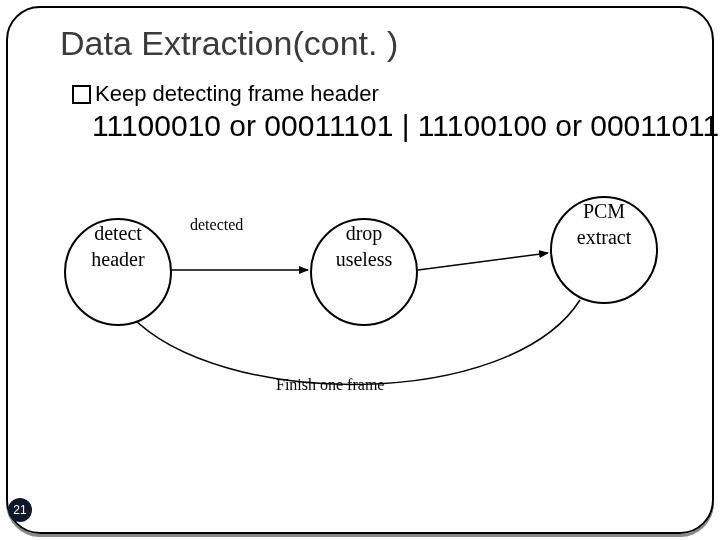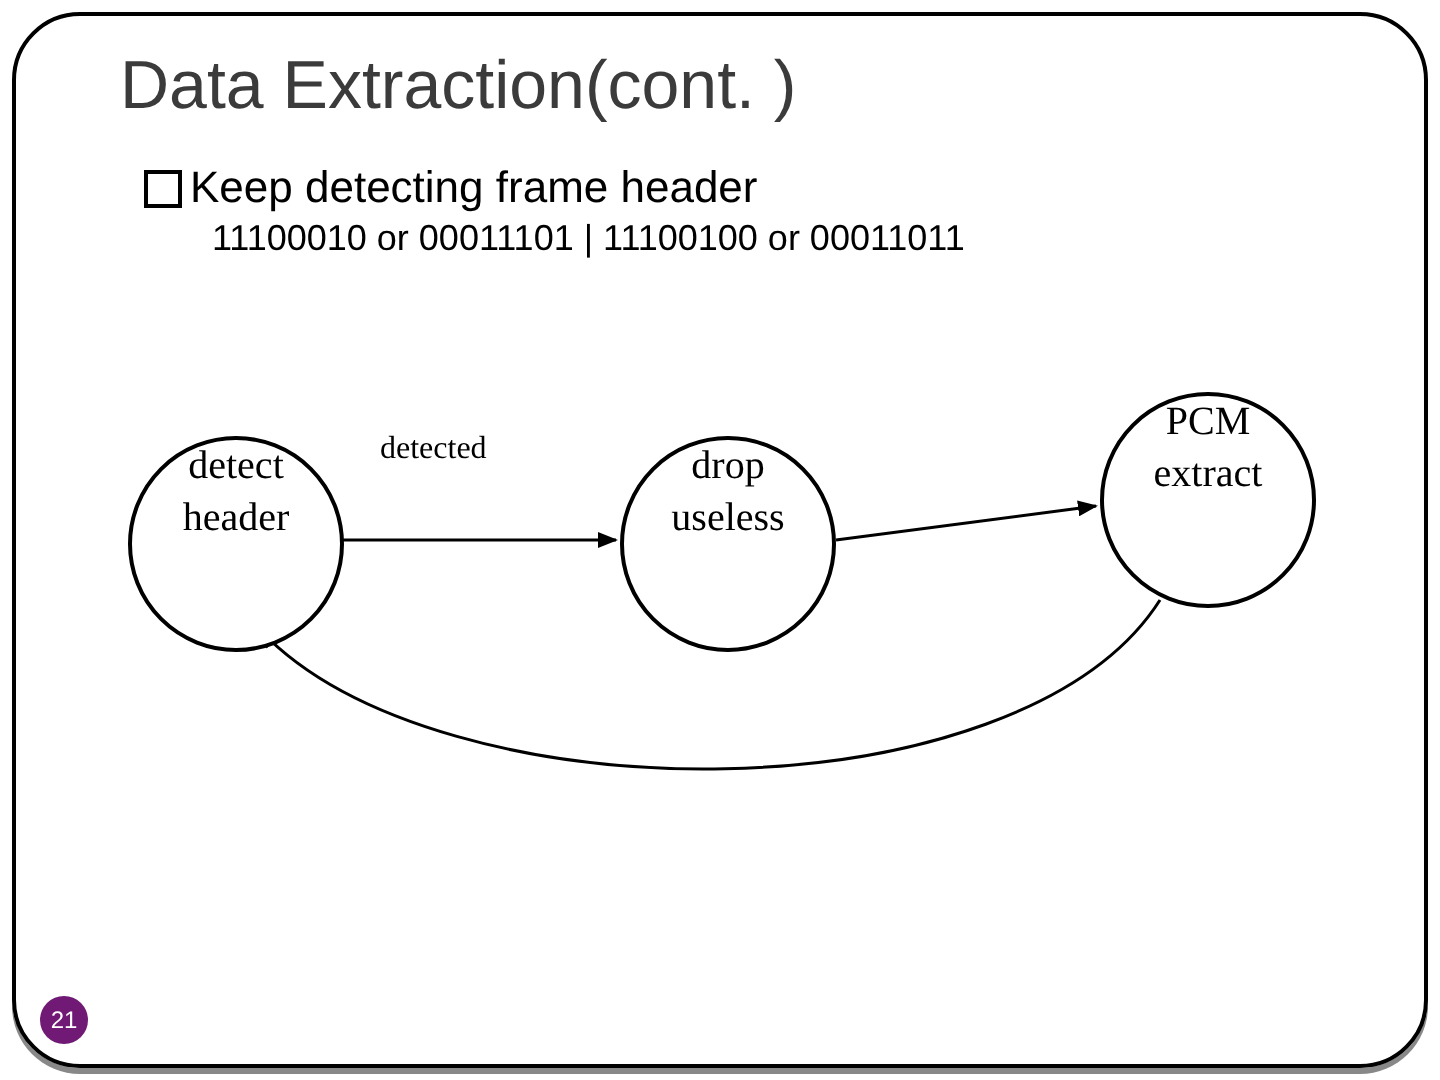--- a/index.html
+++ b/index.html
@@ -45,34 +45,34 @@
   }
   .bullet-box {
     display: inline-block;
     width: 15px;
     height: 15px;
     border: 2px solid #000;
     margin-right: 4px;
     flex: 0 0 auto;
   }
   .code-line {
-    font-size: 18px;
+    font-size: 30px;
     color: #000;
-    margin-left: 46px;
+    margin-left: 32px;
     margin-top: 2px;
     white-space: nowrap;
   }
   .page-num {
     position: absolute;
-    left: 20px;
+    left: 8px;
     bottom: 18px;
     width: 24px;
     height: 24px;
     border-radius: 50%;
-    background: #701a75;
+    background: #0f172a;
     color: #fff;
     font-size: 12px;
     text-align: center;
     line-height: 24px;
   }
   .diagram {
     position: absolute;
     top: 200px;
     left: 40px;
     width: 640px;
@@ -148,16 +148,17 @@
     <div>detect</div>
     <div>header</div>
   </div>
 
   <div class="state" style="left:510px; top:-4px;">
     <div>PCM</div>
     <div>extract</div>
   </div>
 
   <div class="edge-label" style="left:150px; top:16px;">detected</div>
+  <div class="edge-label" style="left:236px; top:176px;">Finish one frame</div>
 
 </div>
 
 <div class="page-num">21</div>
 
 </body></html>

